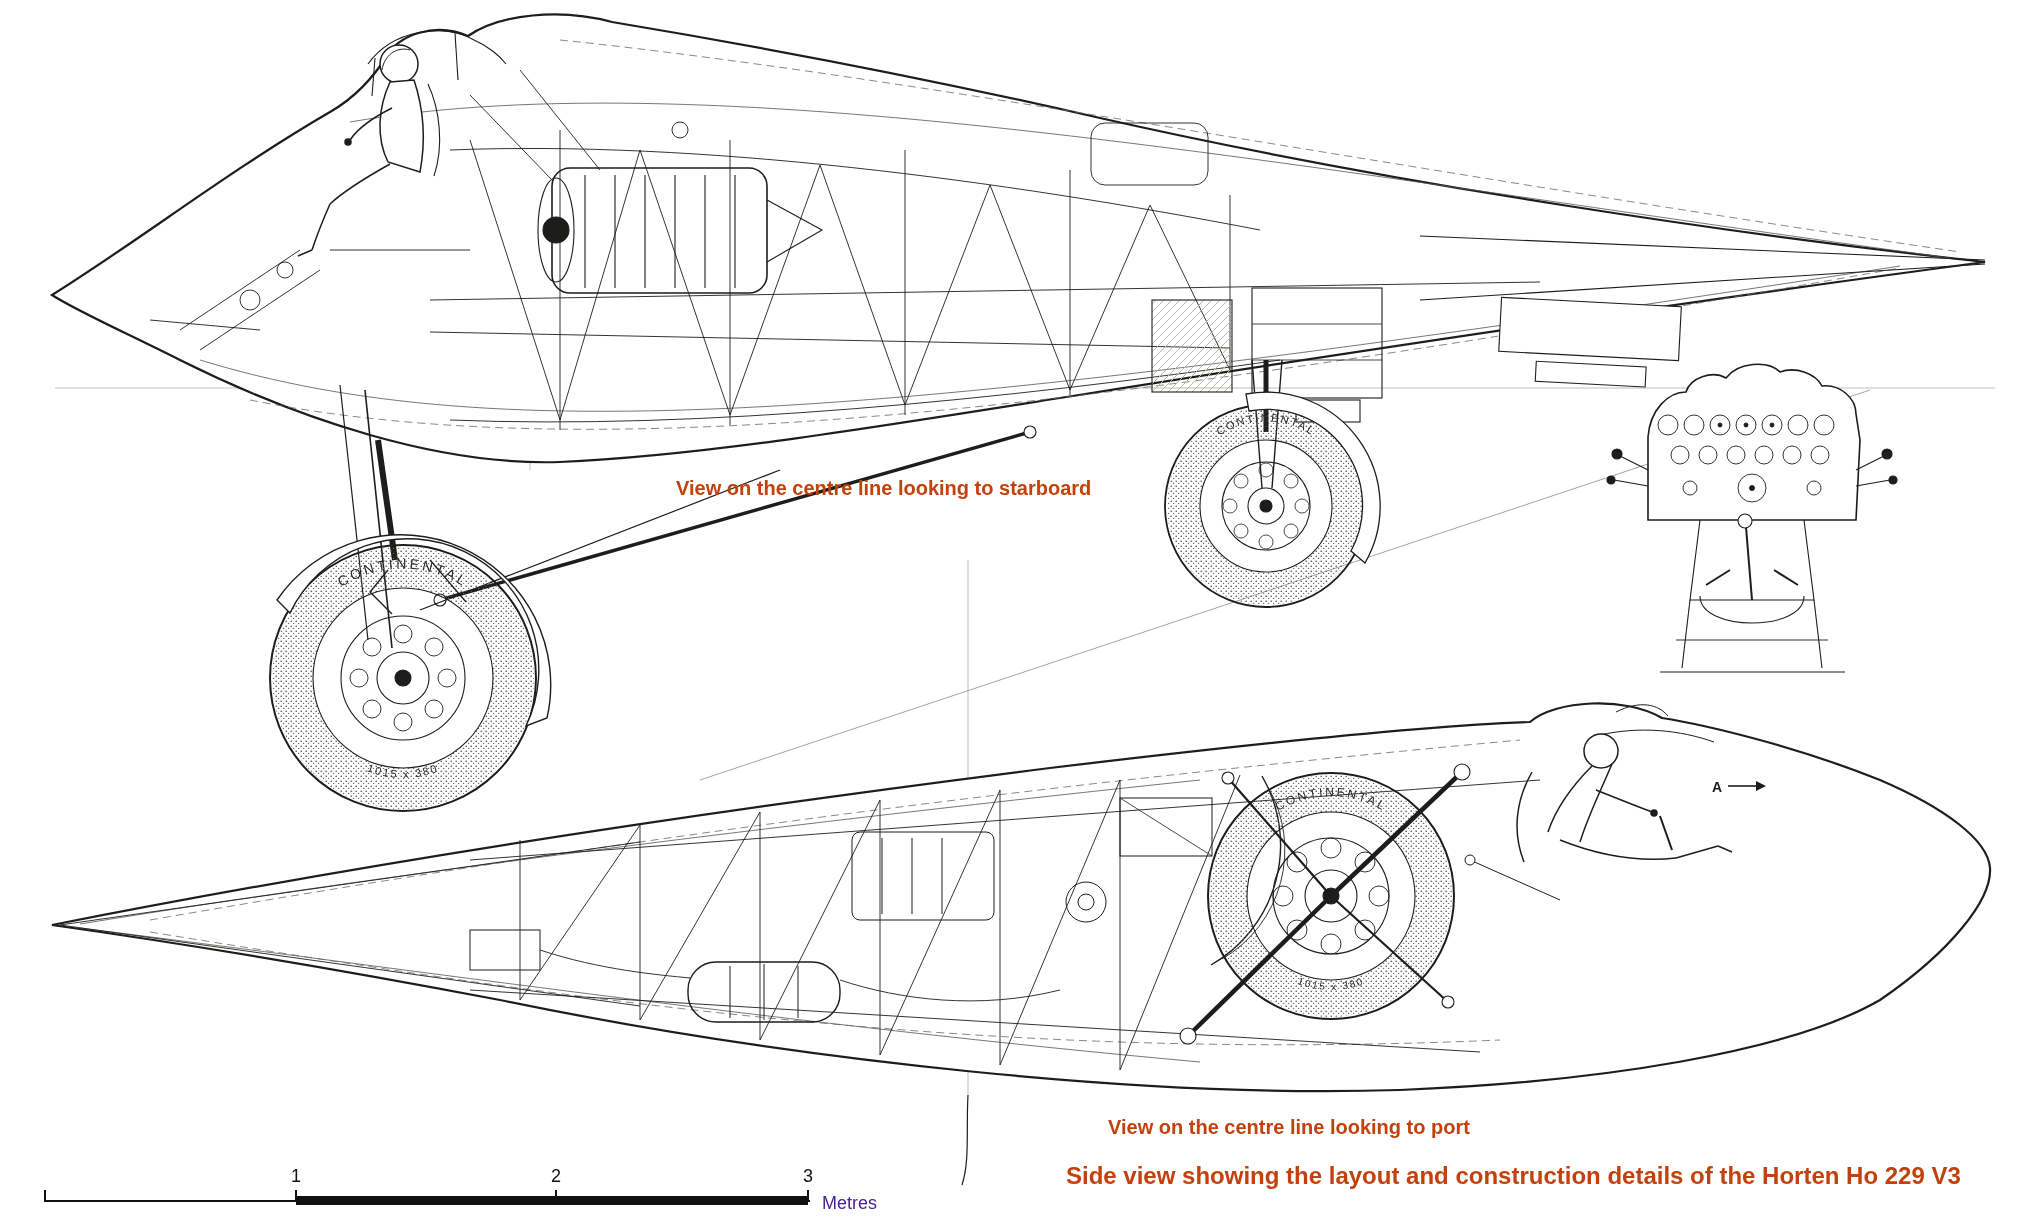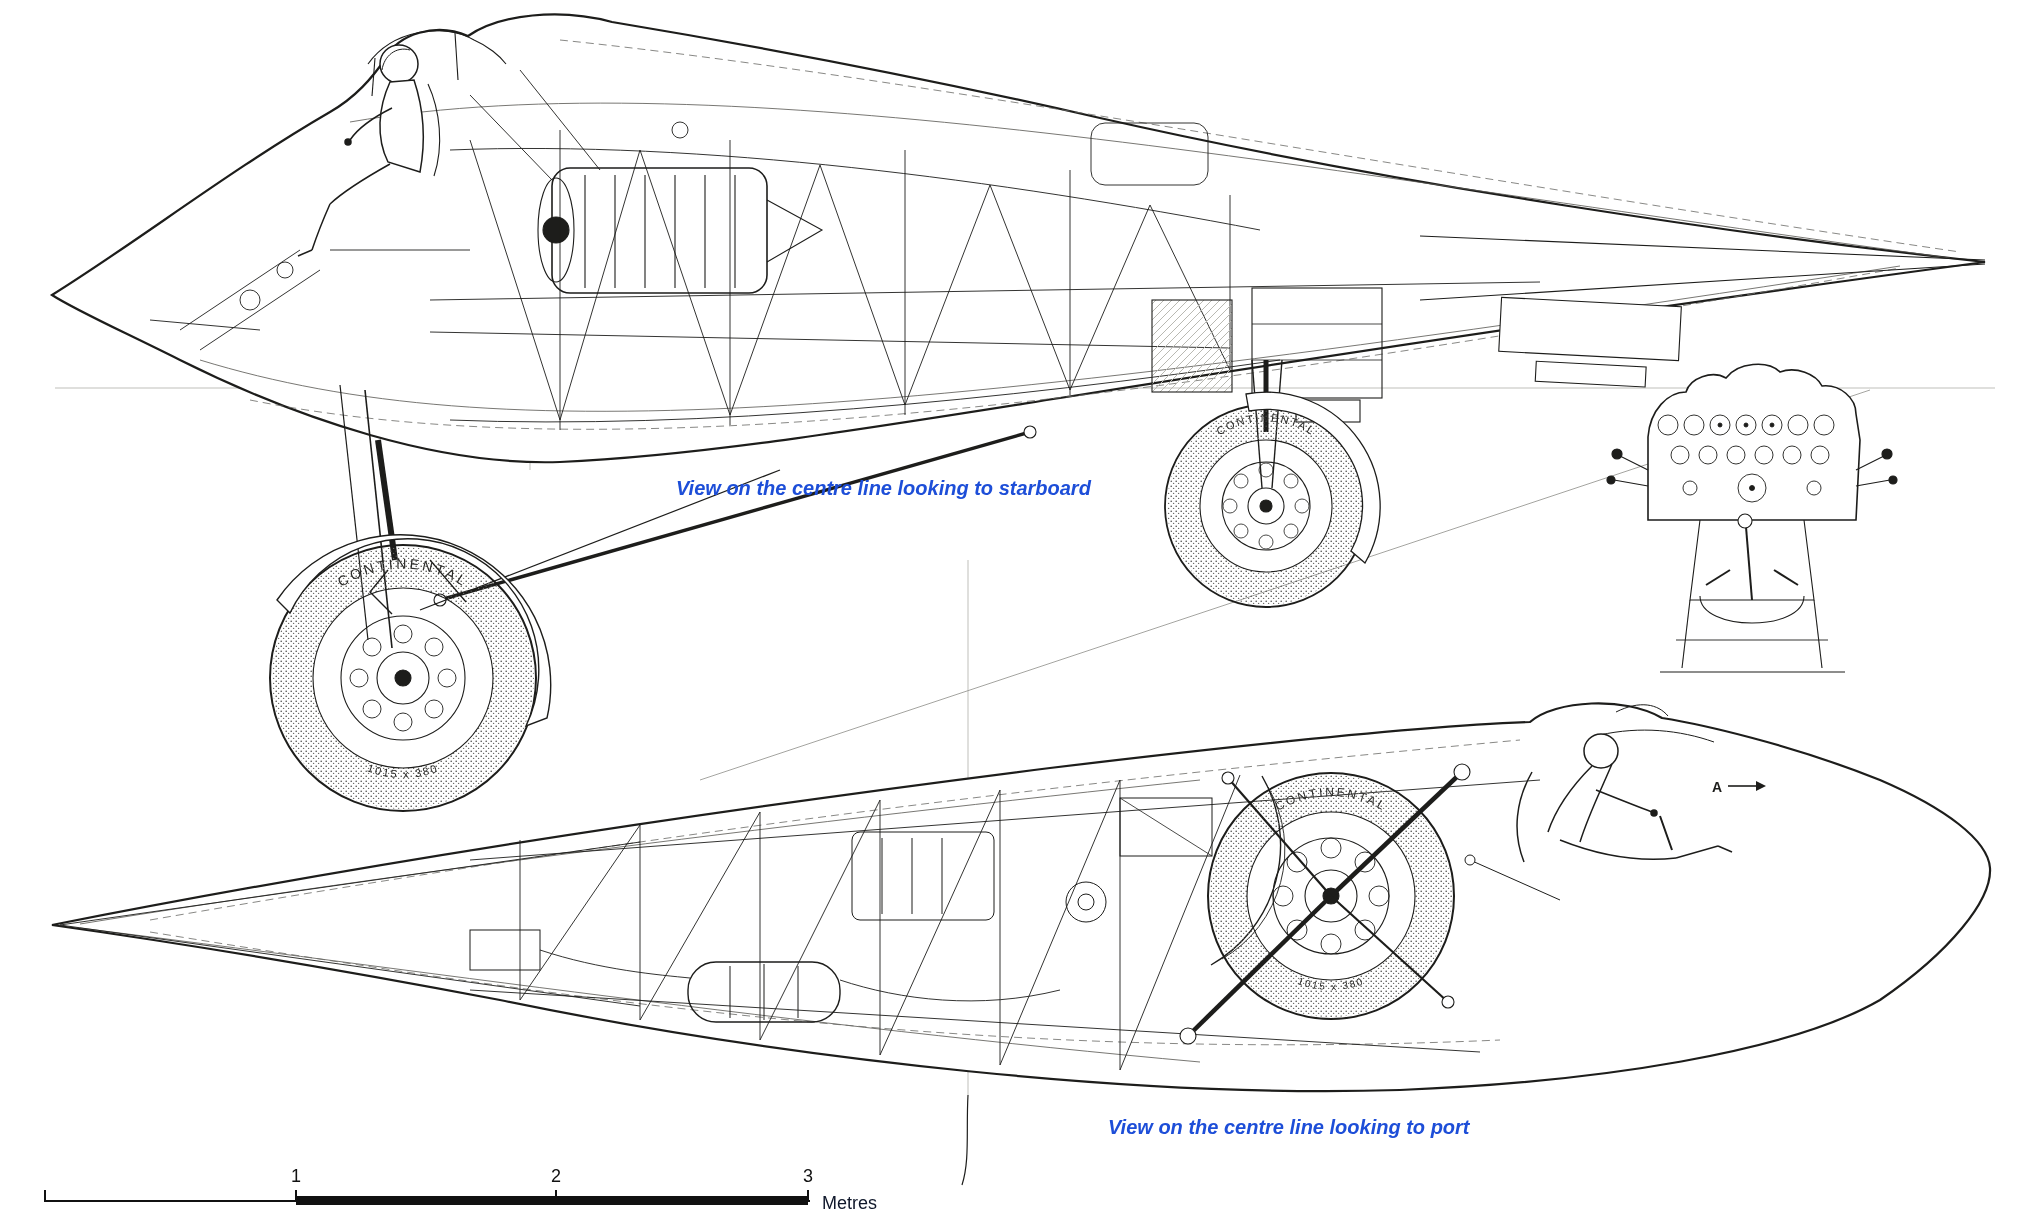--- a/index.html
+++ b/index.html
@@ -1,27 +1,27 @@
 <!DOCTYPE html>
 <html><head>
 <meta charset="utf-8">
 <title>Horten Ho 229 V3 cutaway</title>
 <style>
   html,body{margin:0;padding:0;background:#e9e9e7;}
   .page{position:relative;width:2020px;height:1224px;background:#ffffff;overflow:hidden;
         font-family:"Liberation Sans",sans-serif;color:#111;}
   .page svg{position:absolute;left:0;top:0;}
-  .caption{position:absolute;font-weight:bold;color:#1d4ed8;white-space:nowrap;font-style:italic;}
+  .caption{position:absolute;font-weight:bold;color:#c2410c;white-space:nowrap;}
   .cap-starboard{left:676px;top:477px;font-size:20px;}
   .cap-port{left:1066px;top:1116px;font-size:20px;margin-left:42px;}
   .cap-main{left:1066px;top:1162px;font-size:24px;}
   .scalebar{position:absolute;left:0;top:0;width:2020px;height:1224px;pointer-events:none;}
   .sb-num{position:absolute;font-size:18px;color:#111;transform:translateX(-50%);}
   .sb-line{position:absolute;background:#111;}
-  .sb-unit{position:absolute;font-size:18px;color:#0f172a;}
+  .sb-unit{position:absolute;font-size:18px;color:#4c1d95;}
   .svgtext{font-family:"Liberation Sans",sans-serif;}
 </style>
 </head>
 <body>
 
 <div class="page">
 
 <svg viewBox="0 0 2020 1224" width="2020" height="1224">
   <defs>
     <pattern id="stipple" patternUnits="userSpaceOnUse" width="5" height="5">
@@ -355,20 +355,21 @@
       <line x1="1728" y1="786" x2="1756" y2="786" stroke-width="1.6"></line>
       <polygon points="1756,781 1766,786 1756,791" fill="#1d1d1b" stroke="none"></polygon>
     </g>
 
     <path d="M968,1095 C966,1130 970,1160 962,1185" stroke-width="1.2"></path>
   </g>
 </svg>
 
 <div class="caption cap-starboard">View on the centre line looking to starboard</div>
 <div class="caption cap-port">View on the centre line looking to port</div>
+<div class="caption cap-main">Side view showing the layout and construction details of the Horten Ho 229 V3</div>
 
 <div class="scalebar">
   <div class="sb-num" style="left:296px;top:1166px;">1</div>
   <div class="sb-num" style="left:556px;top:1166px;">2</div>
   <div class="sb-num" style="left:808px;top:1166px;">3</div>
   <div class="sb-line" style="left:44px;top:1200px;width:766px;height:2px;"></div>
   <div class="sb-line" style="left:44px;top:1190px;width:2px;height:12px;"></div>
   <div class="sb-line" style="left:295px;top:1190px;width:2px;height:12px;"></div>
   <div class="sb-line" style="left:555px;top:1190px;width:2px;height:12px;"></div>
   <div class="sb-line" style="left:807px;top:1190px;width:2px;height:12px;"></div>

